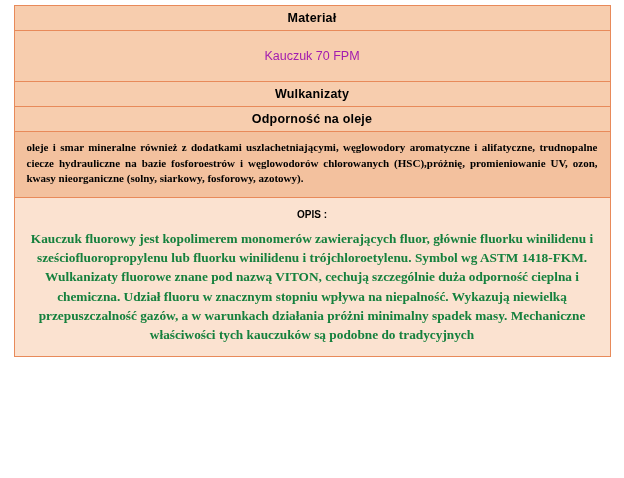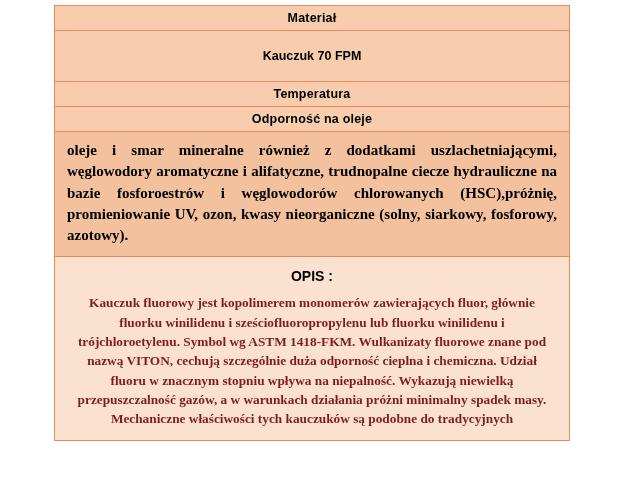--- a/index.html
+++ b/index.html
@@ -13,21 +13,21 @@
     font-family: "Liberation Serif", serif;
   }
   .sheet {
     width: 624px;
     height: 478px;
     box-sizing: border-box;
     background: #ffffff;
     position: relative;
   }
   .table {
-    width: 516px;
+    width: 597px;
     margin: 5px auto 0 auto;
     border: 1px solid #e88a5a;
     border-collapse: collapse;
     box-sizing: border-box;
   }
   .row {
     border-bottom: 1px solid #e88a5a;
     box-sizing: border-box;
   }
   .row:last-child {
@@ -39,79 +39,79 @@
     font-weight: bold;
     font-size: 12.5px;
     color: #000000;
     padding: 5px 4px 5px 4px;
     font-family: "Liberation Sans", sans-serif;
     letter-spacing: 0.2px;
   }
   .val {
     background: #f7cdae;
     text-align: center;
-    font-weight: bold;
+    font-weight: normal;
     font-size: 12.5px;
-    color: #000000;
+    color: #a21caf;
     font-family: "Liberation Sans", sans-serif;
   }
   .val-tall {
     padding: 18px 4px 18px 4px;
   }
   .val-short {
     padding: 12px 4px 12px 4px;
   }
   .media-block {
     background: #f3c19e;
     padding: 8px 12px 10px 12px;
-    font-size: 15px;
+    font-size: 11px;
     font-weight: bold;
     color: #000000;
     line-height: 1.42;
     text-align: justify;
     font-family: "Liberation Serif", serif;
   }
   .opis-block {
     background: #fbe2d0;
     padding: 0;
   }
   .opis-title {
     text-align: center;
     font-weight: bold;
-    font-size: 14px;
+    font-size: 10px;
     padding: 11px 4px 9px 4px;
     font-family: "Liberation Sans", sans-serif;
     color: #000000;
   }
   .opis-text {
     padding: 0 16px 12px 16px;
     font-size: 13.3px;
     font-weight: bold;
-    color: #7f1d1d;
+    color: #15803d;
     line-height: 1.45;
     text-align: center;
     font-family: "Liberation Serif", serif;
   }
 </style>
 </head>
 <body>
 
 <div class="sheet">
   <div class="table">
 
     <div class="row hdr">
       <span>Materiał</span>
     </div>
 
     <div class="row val val-tall">
       <span>Kauczuk  70 FPM</span>
     </div>
 
     <div class="row hdr">
-      <span>Temperatura</span>
+      <span>Wulkanizaty</span>
     </div>
 
 
     <div class="row hdr">
       <span>Odporność na oleje</span>
     </div>
 
     <div class="row media-block">
       <span>oleje i smar mineralne również z dodatkami uszlachetniającymi,  węglowodory aromatyczne i alifatyczne, trudnopalne ciecze hydrauliczne na bazie fosforoestrów i węglowodorów chlorowanych (HSC),próżnię, promieniowanie UV, ozon,  kwasy nieorganiczne (solny, siarkowy, fosforowy, azotowy).</span>
     </div>

